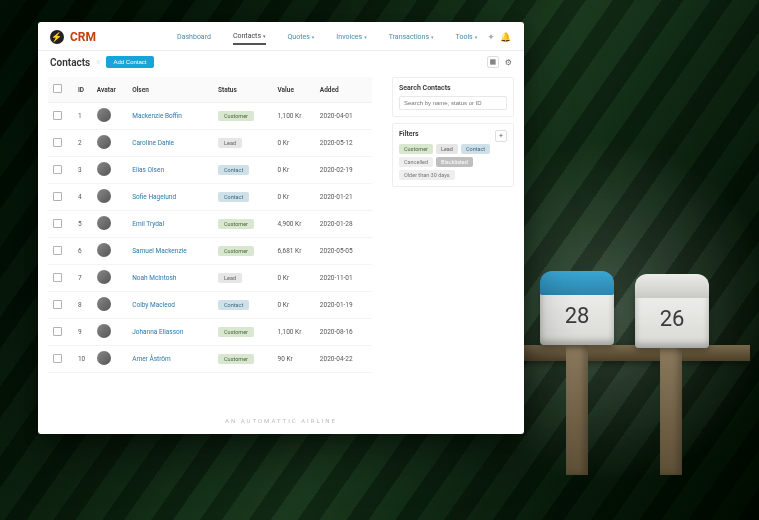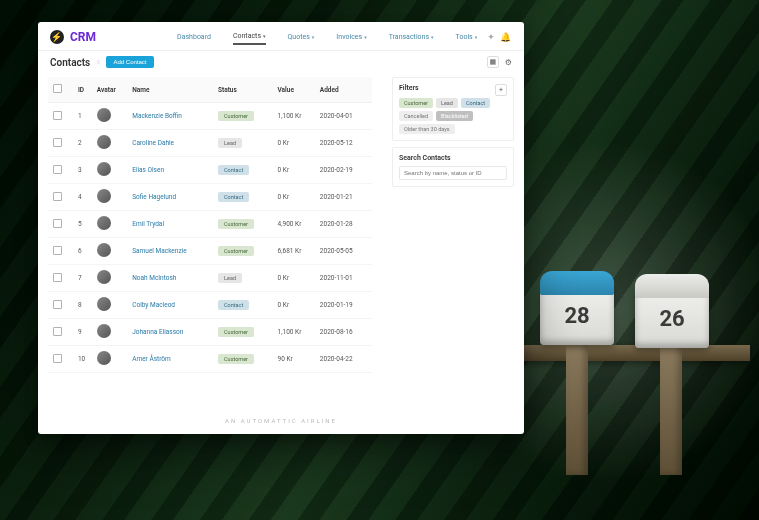--- a/index.html
+++ b/index.html
@@ -24,21 +24,21 @@
     opacity: 0.35;
     mix-blend-mode: overlay;
   }
   .mailbox {
     position: absolute;
     width: 74px; height: 60px;
     background: linear-gradient(#f0f0ee, #d8d8d4);
     border-radius: 10px 10px 4px 4px;
     box-shadow: inset 0 -4px 6px rgba(0,0,0,0.25), 0 3px 6px rgba(0,0,0,0.3);
     display: flex; align-items: center; justify-content: center;
-    font-size: 22px; color: #3a3a3a; font-weight: 700;
+    font-size: 22px; color: #3a3a3a; font-weight: 400;
   }
   .mailbox.m1 { left: 540px; top: 285px; }
   .mailbox.m2 { left: 635px; top: 288px; }
   .mailbox .lid {
     position:absolute; top:-14px; left:0; right:0; height:24px;
     border-radius: 12px 12px 2px 2px;
   }
   .mailbox.m1 .lid { background: linear-gradient(#3aa6d4, #2b86ae); }
   .mailbox.m2 .lid { background: linear-gradient(#ececea, #c9c9c4); }
   .post {
@@ -71,21 +71,21 @@
     padding: 8px 12px 6px 12px;
     border-bottom: 1px solid #eee;
     gap: 6px;
   }
   .logo {
     width: 14px; height: 14px; border-radius: 50%;
     background: #222; color: #fff;
     display:flex; align-items:center; justify-content:center;
     font-size: 9px; font-weight: bold;
   }
-  .brand { font-size: 12px; font-weight: 700; color: #6d28d9; }
+  .brand { font-size: 12px; font-weight: 700; color: #c2410c; }
   .mainnav { margin-left: auto; display: flex; gap: 22px; align-items: center; }
   .mainnav .navitem { color: #4a8aa8; font-size: 7px; display:flex; align-items:center; gap:2px; cursor:pointer; }
   .mainnav .navitem.active { color: #444; border-bottom: 2px solid #555; padding-bottom: 3px; margin-bottom:-3px; }
   .mainnav .navitem .caret { font-size: 5px; opacity:0.8; }
   .navicon { color: #aaa; font-size: 9px; }
   .navrighticons { display:flex; gap:6px; align-items:center; margin-left:4px; }
 
   .subhead {
     display: flex; align-items: center; justify-content: space-between;
     padding: 5px 12px;
@@ -212,21 +212,21 @@
   </div>
 
   <div class="content">
     <div class="tablewrap">
       <table>
         <thead>
             <tr id="thead-row">
               <th class="chk"><input type="checkbox" style=""></th>
               <th>ID</th>
               <th>Avatar</th>
-              <th>Name</th>
+              <th>Olsen</th>
               <th>Status</th>
               <th>Value</th>
               <th>Added</th>
             </tr>
           </thead>
         <tbody id="tbody">
             <tr>
               <td class="chk"><input type="checkbox" style=""></td>
               <td>1</td>
               <td><span class="avatar"></span></td>
@@ -314,35 +314,35 @@
               <td><span class="namelink">Amer Åström</span></td>
               <td><span class="pill customer">Customer</span></td>
               <td>90 Kr</td>
               <td>2020-04-22</td>
             </tr>
           </tbody>
       </table>
     </div>
 
     <div class="sidebar">
+      <div class="panel">
+        <h3>Search Contacts</h3>
+        <input class="searchbox" placeholder="Search by name, status or ID" style="">
+      </div>
       <div class="panel">
         <div class="hdrrow">
           <h3>Filters</h3>
           <span class="smallicon">+</span>
         </div>
         <div class="chips" id="filter-chips">
             <span class="chip customer">Customer</span>
             <span class="chip lead">Lead</span>
             <span class="chip contact">Contact</span>
             <span class="chip cancelled">Cancelled</span>
             <span class="chip blacklisted">Blacklisted</span>
             <span class="chip older">Older than 30 days</span>
           </div>
       </div>
-      <div class="panel">
-        <h3>Search Contacts</h3>
-        <input class="searchbox" placeholder="Search by name, status or ID" style="">
-      </div>
     </div>
   </div>
 
   <div class="footer">AN AUTOMATTIC AIRLINE</div>
 </div>
 
 </body></html>

